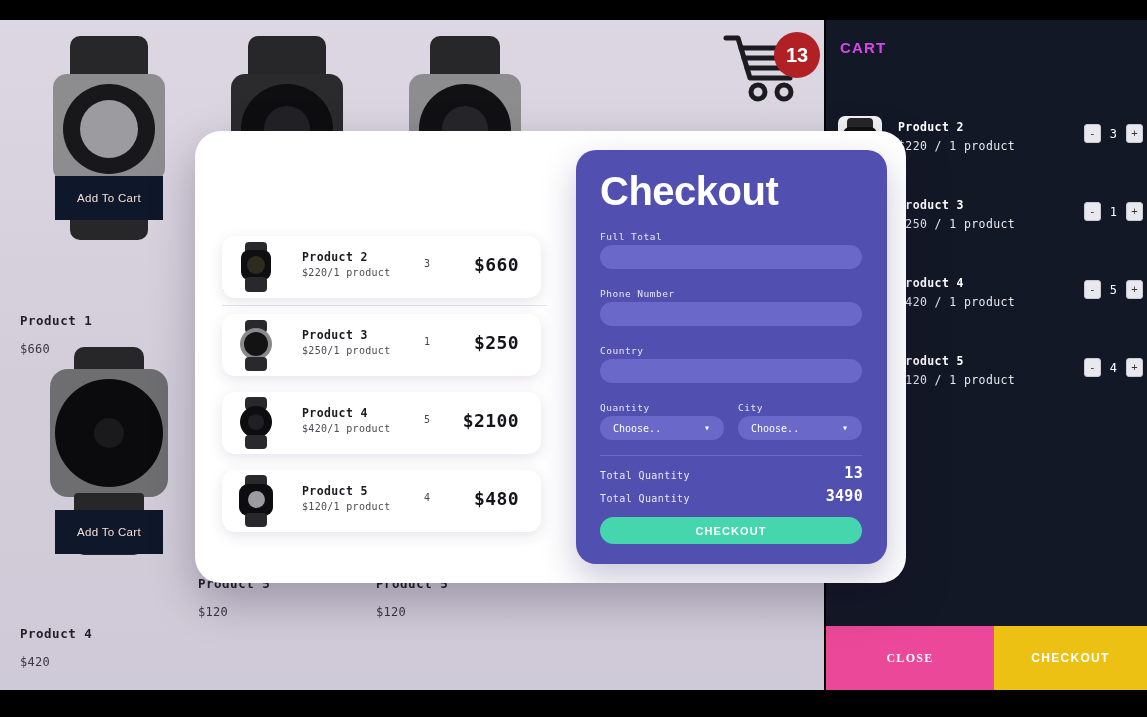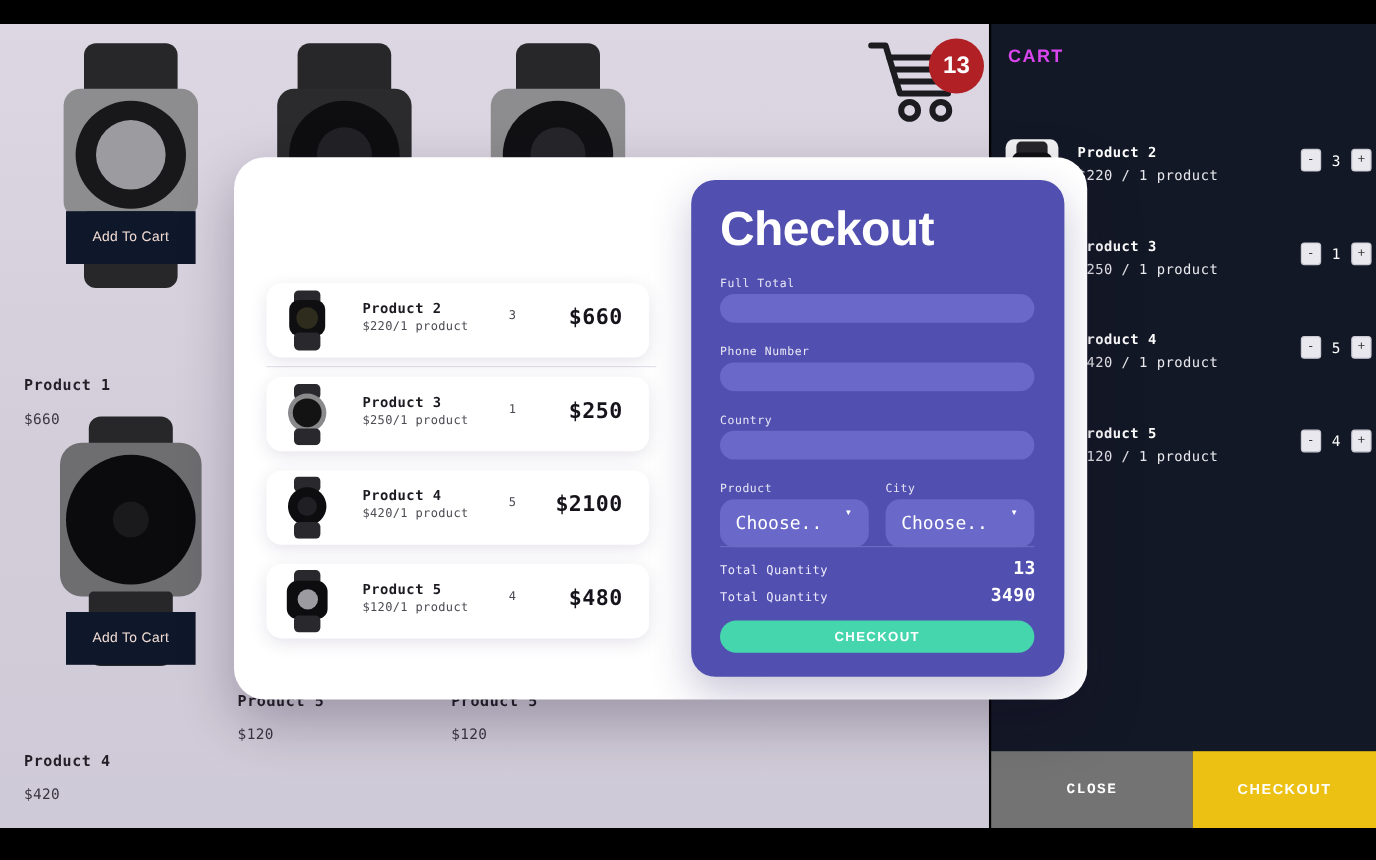--- a/index.html
+++ b/index.html
@@ -85,22 +85,22 @@
   .cqty{ position:absolute; right:0px; top:8px; display:flex; align-items:center; gap:9px; }
   .qbtn{
     width:17px; height:19px; background:#e8e8ee; border:1px solid #c9c9d3;
     border-radius:3px; color:#333; font-size:11px; line-height:17px; text-align:center;
     cursor:pointer; font-family:"Liberation Sans", sans-serif;
   }
   .qval{ color:#fff; font-size:12px; font-family:"DejaVu Sans Mono", monospace;}
 
   .sidebar-actions{ position:absolute; left:826px; bottom:27px; width:321px; height:64px; display:flex; }
   .btn-close{
-    flex:0 0 168px; background:#737373; color:#fff;
-    font-family:Liberation Mono, monospace; font-weight:700; font-size:12px; letter-spacing:1.3px;
+    flex:0 0 168px; background:#ec4899; color:#fff;
+    font-family:Liberation Serif, serif; font-weight:700; font-size:12px; letter-spacing:1.3px;
     display:flex; align-items:center; justify-content:center; cursor:pointer;
   }
   .btn-sidecheckout{
     flex:1; background:#ecc113; color:#fff;
     font-family:"Liberation Sans", sans-serif; font-weight:700; font-size:12px; letter-spacing:1.3px;
     display:flex; align-items:center; justify-content:center; cursor:pointer;
   }
 
   
   .modal{
@@ -145,22 +145,22 @@
     font-size:40px; letter-spacing:-.5px;
   }
   .flabel{ position:absolute; color:#e8e7f6; font-size:9.5px; letter-spacing:.5px; font-family:"DejaVu Sans Mono", monospace; }
   .finput{
     position:absolute; left:24px; width:262px; height:24px;
     background:#6a68c8; border:none; border-radius:12px; outline:none;
     color:#fff; padding:0 12px; font-size:11px;
     font-family:"DejaVu Sans Mono", monospace;
   }
   .fselect{
-    position:absolute; height:40px; background:#6a68c8; border:none;
-    border-radius:12px; color:#fff; font-size:15px; padding-left:13px;
+    position:absolute; height:24px; background:#6a68c8; border:none;
+    border-radius:12px; color:#fff; font-size:10px; padding-left:13px;
     outline:none; cursor:pointer; appearance:none;
     font-family:"DejaVu Sans Mono", monospace;
   }
   .sel-caret{ position:absolute; color:#fff; font-size:10px; pointer-events:none; }
   .co-divider{ position:absolute; left:24px; top:305px; width:262px; height:1px; background:#6b69c0; }
   .trow-label{ position:absolute; left:24px; color:#eceafb; font-size:10px; letter-spacing:.4px; font-family:"DejaVu Sans Mono", monospace;}
   .trow-val{ position:absolute; right:24px; color:#fff; font-weight:700; font-size:15px; letter-spacing:.3px; font-family:"DejaVu Sans Mono", monospace;}
   .co-btn{
     position:absolute; left:24px; top:367px; width:262px; height:27px;
     background:#45d6ad; border:none; border-radius:14px; color:#fff;
@@ -393,21 +393,21 @@
 
       <div class="flabel" style="left:24px; top:81px;">Full Total</div>
       <input class="finput" style="top: 95px;" value="" placeholder="">
 
       <div class="flabel" style="left:24px; top:138px;">Phone Number</div>
       <input class="finput" style="top: 152px;" value="" placeholder="">
 
       <div class="flabel" style="left:24px; top:195px;">Country</div>
       <input class="finput" style="top: 209px;" value="" placeholder="">
 
-      <div class="flabel" style="left:24px; top:252px;">Product</div>
+      <div class="flabel" style="left:24px; top:252px;">Quantity</div>
       <select class="fselect" style="left:24px; top:266px; width:124px;">
         <option>Choose..</option>
       </select>
       <span class="sel-caret" style="left:128px; top:272px;">▾</span>
 
       <div class="flabel" style="left:162px; top:252px;">City</div>
       <select class="fselect" style="left:162px; top:266px; width:124px;">
         <option>Choose..</option>
       </select>
       <span class="sel-caret" style="left:266px; top:272px;">▾</span>

